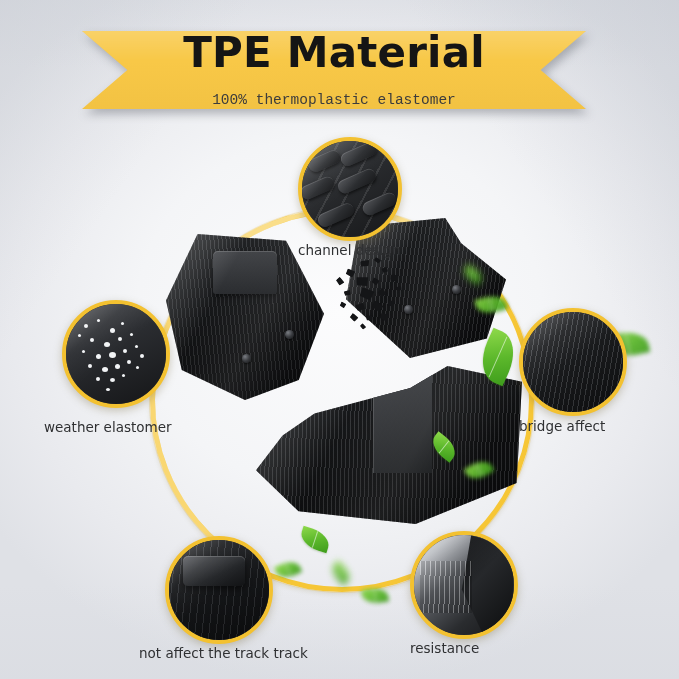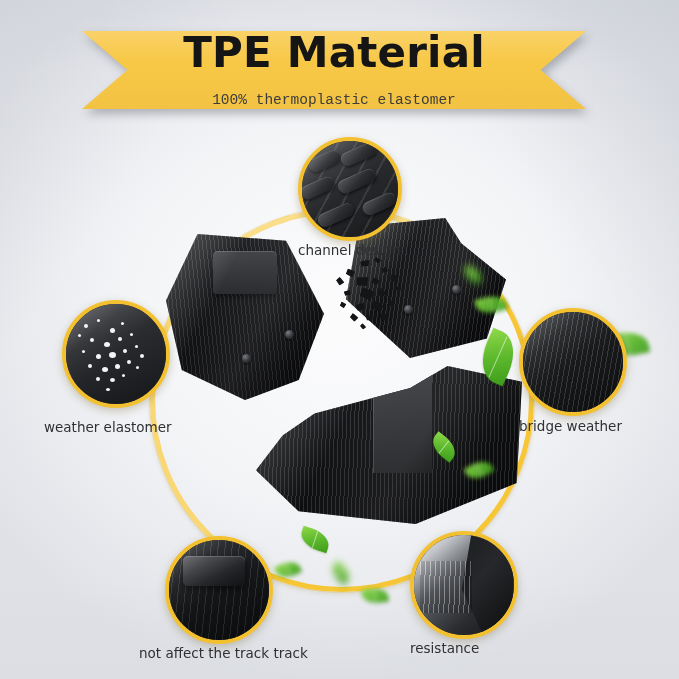--- a/index.html
+++ b/index.html
@@ -337,21 +337,21 @@
     <div class="gloss"></div>
   </div>
   <div class="clabel" style="left:44px;top:419px;width:144px">weather elastomer</div>
 </div>
 
 <div class="callout">
   <div class="bubble" style="left:519px;top:308px;width:108px;height:108px">
     <div class="inner tex-bridge"></div>
     <div class="gloss"></div>
   </div>
-  <div class="clabel" style="left:519px;top:418px;width:108px">bridge weather</div>
+  <div class="clabel" style="left:519px;top:418px;width:108px">bridge affect</div>
 </div>
 
 <div class="callout">
   <div class="bubble" style="left:165px;top:536px;width:108px;height:108px">
     <div class="inner tex-seat">
       <span class="rail"></span>
     </div>
     <div class="gloss"></div>
   </div>
   <div class="clabel" style="left:139px;top:645px;width:160px">not affect the track track</div>

